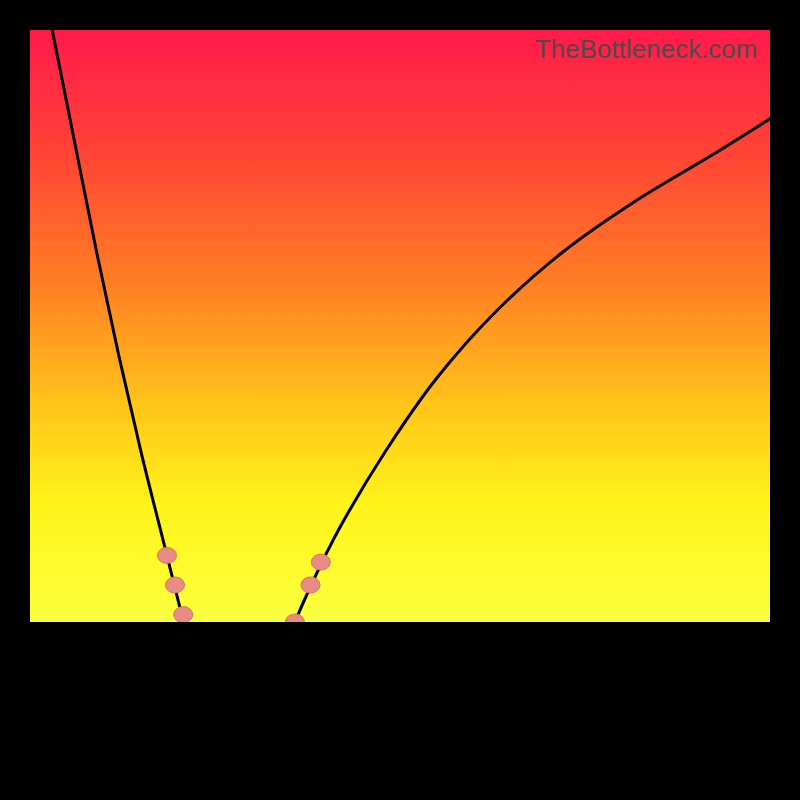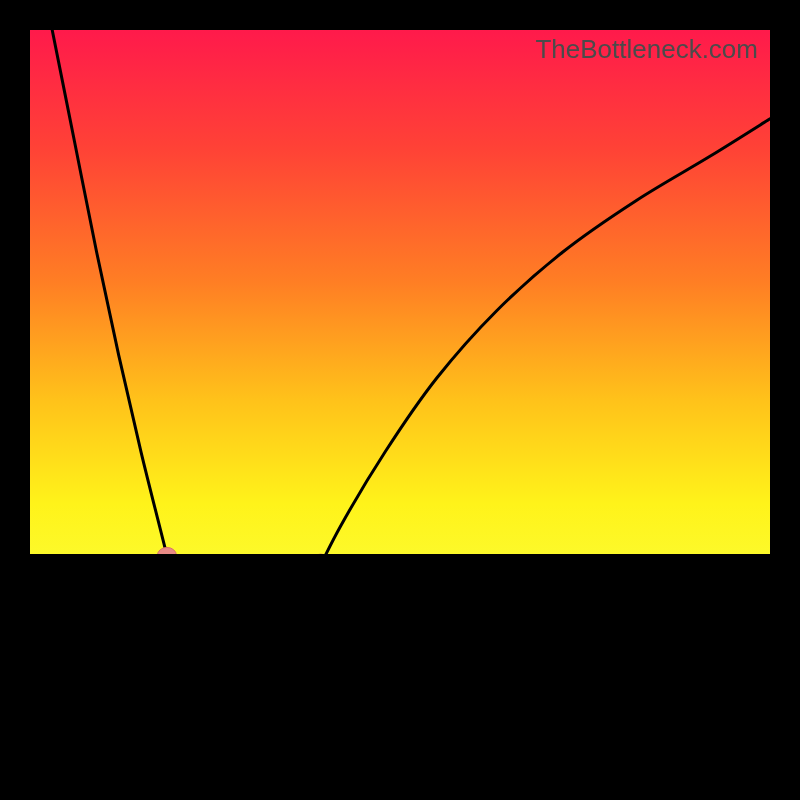--- a/index.html
+++ b/index.html
@@ -15,21 +15,21 @@
     width: 800px;
     height: 800px;
     background: #000;
     position: relative;
   }
   .plot {
     position: absolute;
     left: 30px;
     top: 30px;
     width: 740px;
-    height: 524px;
+    height: 592px;
     overflow: hidden;
   }
   .gradient {
     position: absolute;
     left: 0; top: 0; right: 0; bottom: 0;
   }
   .watermark {
     position: absolute;
     top: 4px;
     right: 12px;

